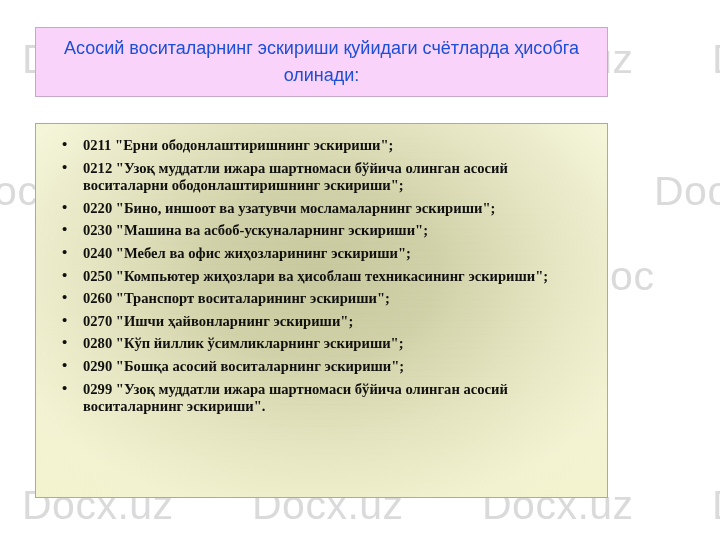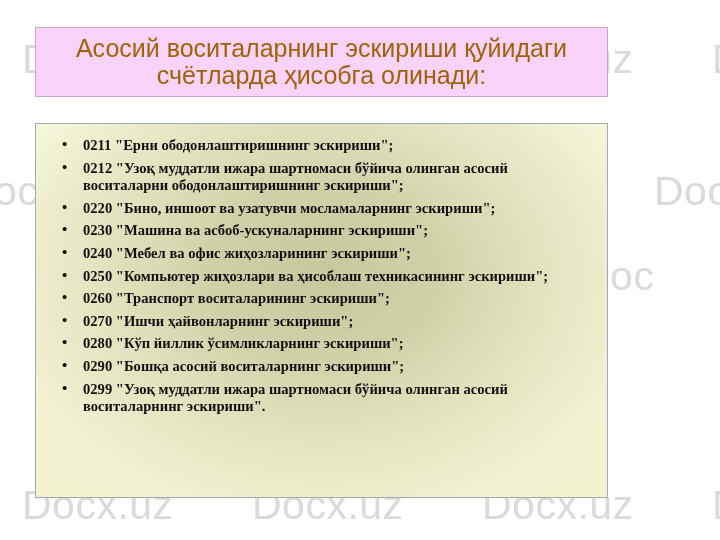--- a/index.html
+++ b/index.html
@@ -55,23 +55,23 @@
     background: #f9d3f9;
     border: 1px solid #c8a8c8;
     box-sizing: border-box;
     z-index: 2;
     display: flex;
     align-items: center;
     justify-content: center;
   }
   #title-text {
     font-family: "Liberation Sans", sans-serif;
-    font-size: 25px;
+    font-size: 18px;
     line-height: 27px;
-    color: #a16207;
+    color: #1d4ed8;
     text-align: center;
     padding: 0 3px;
     font-weight: 400;
   }
 
   
   #content-box {
     position: absolute;
     left: 35px;
     top: 123px;

